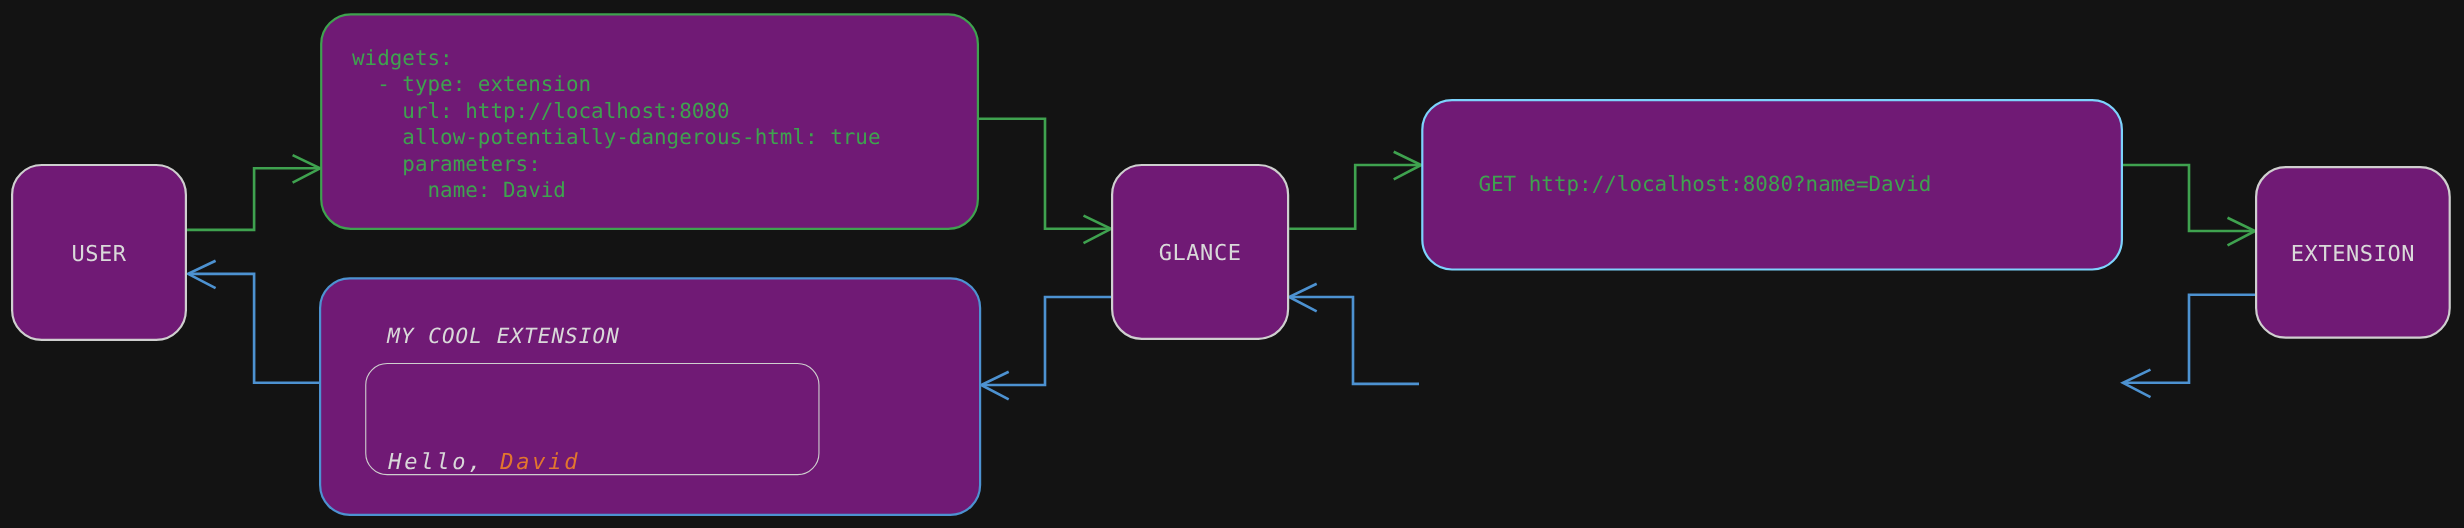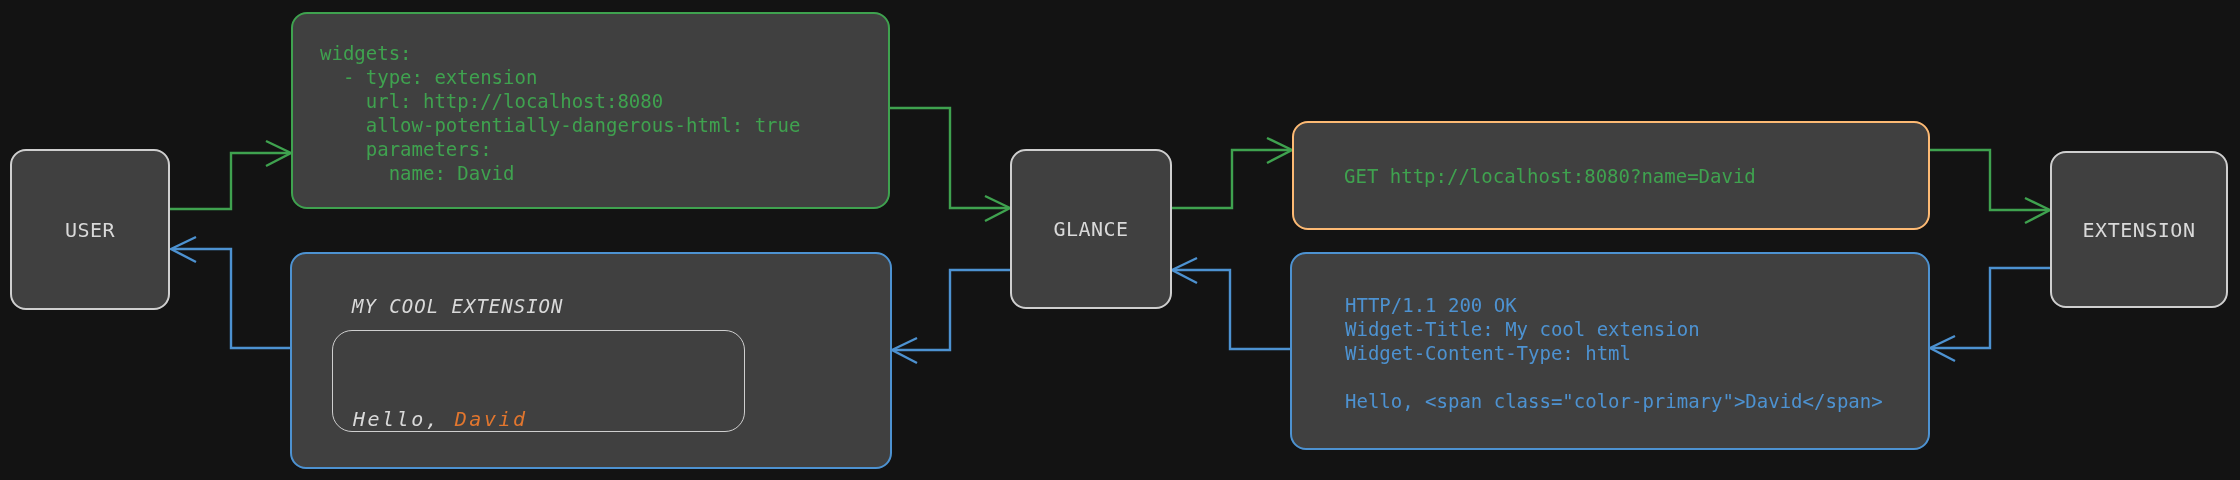--- a/index.html
+++ b/index.html
@@ -4,30 +4,30 @@
 <style>
   html,body{margin:0;padding:0;background:#131313;}
   .canvas{
     position:relative;width:2240px;height:480px;background:#131313;
     font-family:"DejaVu Sans Mono","Liberation Mono",monospace;overflow:hidden;
   }
   .wires{position:absolute;left:0;top:0;width:2240px;height:480px;}
   .wires path{fill:none;stroke-width:2.4px;stroke-linecap:butt;stroke-linejoin:miter;}
   .wires .g{stroke:#3fa24f;}
   .wires .bl{stroke:#4d92d1;}
-  .box{position:absolute;box-sizing:border-box;border-radius:16px;background:#404040;}
+  .box{position:absolute;box-sizing:border-box;border-radius:28px;background:#701a75;}
   .node{
     border:2px solid #cfcfcf;display:flex;align-items:center;justify-content:center;
     color:#d9d9d9;font-size:20px;letter-spacing:0.5px;
   }
   .b-user{left:10px;top:149px;width:160px;height:161px;}
   .b-glance{left:1010px;top:149px;width:162px;height:160px;}
   .b-extension{left:2050px;top:151px;width:178px;height:157px;}
   .b-config{left:291px;top:12px;width:599px;height:197px;border:2px solid #3fa24f;}
-  .b-request{left:1292px;top:90px;width:638px;height:109px;border:2px solid #fdba74;display:flex;align-items:center;margin-top:31px;}
+  .b-request{left:1292px;top:90px;width:638px;height:156px;border:2px solid #7dd3fc;display:flex;align-items:center;}
   .b-response{left:1290px;top:252px;width:640px;height:198px;border:2px solid #4d92d1;}
   .b-widget{left:290px;top:252px;width:602px;height:217px;border:2px solid #4d92d1;font-style:italic;}
   .code{margin:0;font-size:19px;line-height:24px;white-space:pre;font-family:inherit;}
   .code.green{color:#3fa24f;padding:27px 0 0 27px;}
   .code.blue{color:#4d92d1;padding:39px 0 0 53px;}
   .req-text{color:#3fa24f;font-size:19px;padding-left:50px;white-space:pre;}
   .widget-title{
     position:absolute;left:60px;top:40px;color:#d9d9d9;
     font-size:19px;line-height:24px;letter-spacing:1px;white-space:pre;
   }
@@ -96,27 +96,20 @@
   </div>
 
   <div class="box b-request">
     <span class="req-text">GET http://localhost:8080?name=David</span>
   </div>
 
   <div class="box node b-extension">
     <span>EXTENSION</span>
   </div>
 
-  <div class="box b-response">
-    <pre class="code blue">HTTP/1.1 200 OK
-Widget-Title: My cool extension
-Widget-Content-Type: html
-
-Hello, &lt;span class="color-primary"&gt;David&lt;/span&gt;</pre>
-  </div>
 
   <div class="box b-widget">
     <span class="widget-title">MY COOL EXTENSION</span>
     <div class="inner-box">
       <span class="greeting"><span>Hello, </span><span class="name">David</span></span>
     </div>
   </div>
 
 </div>
 

